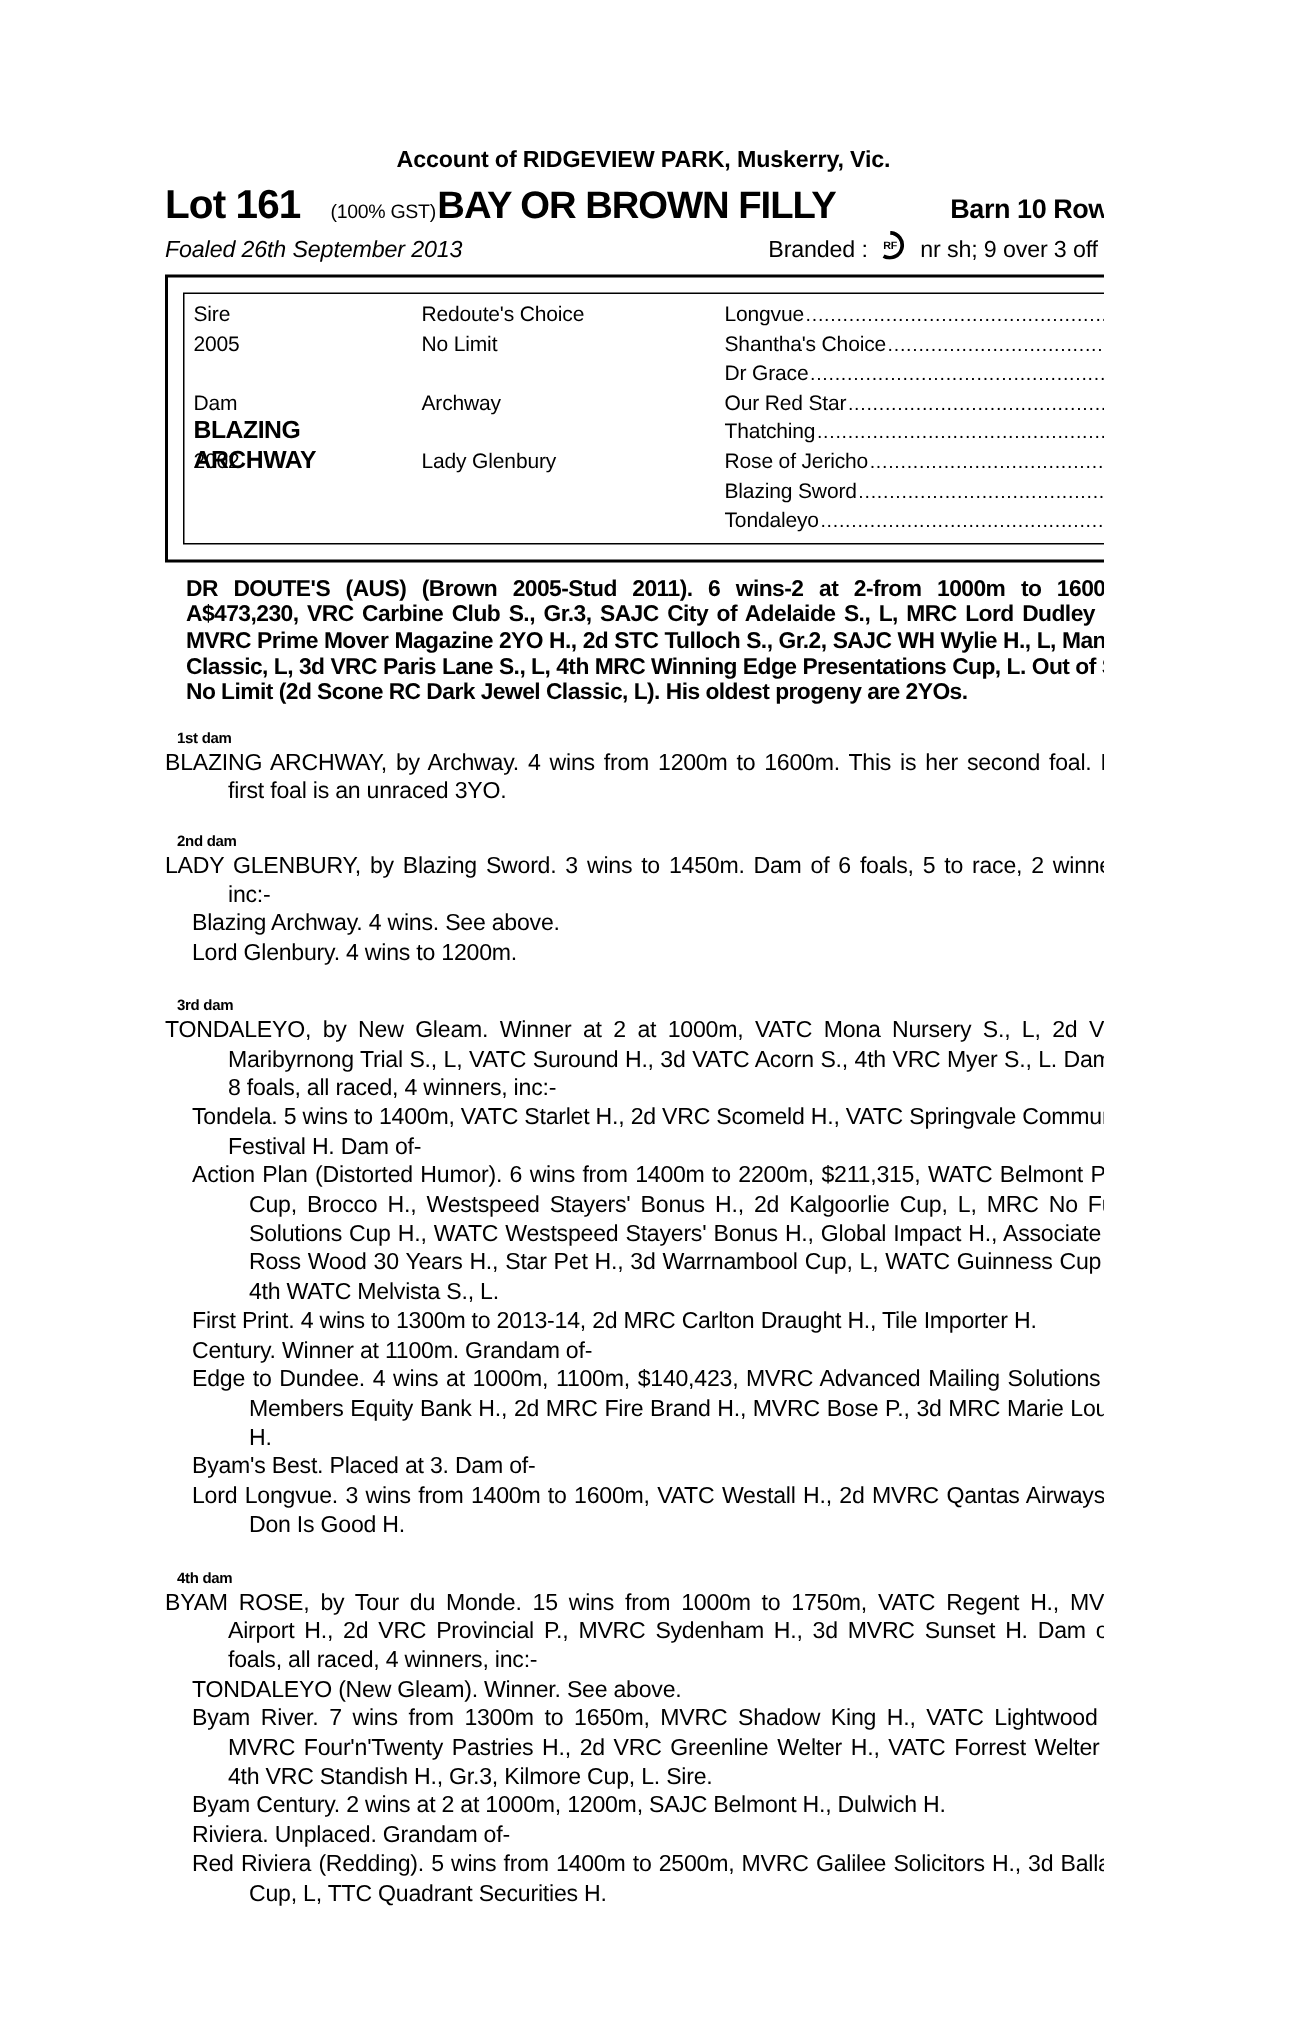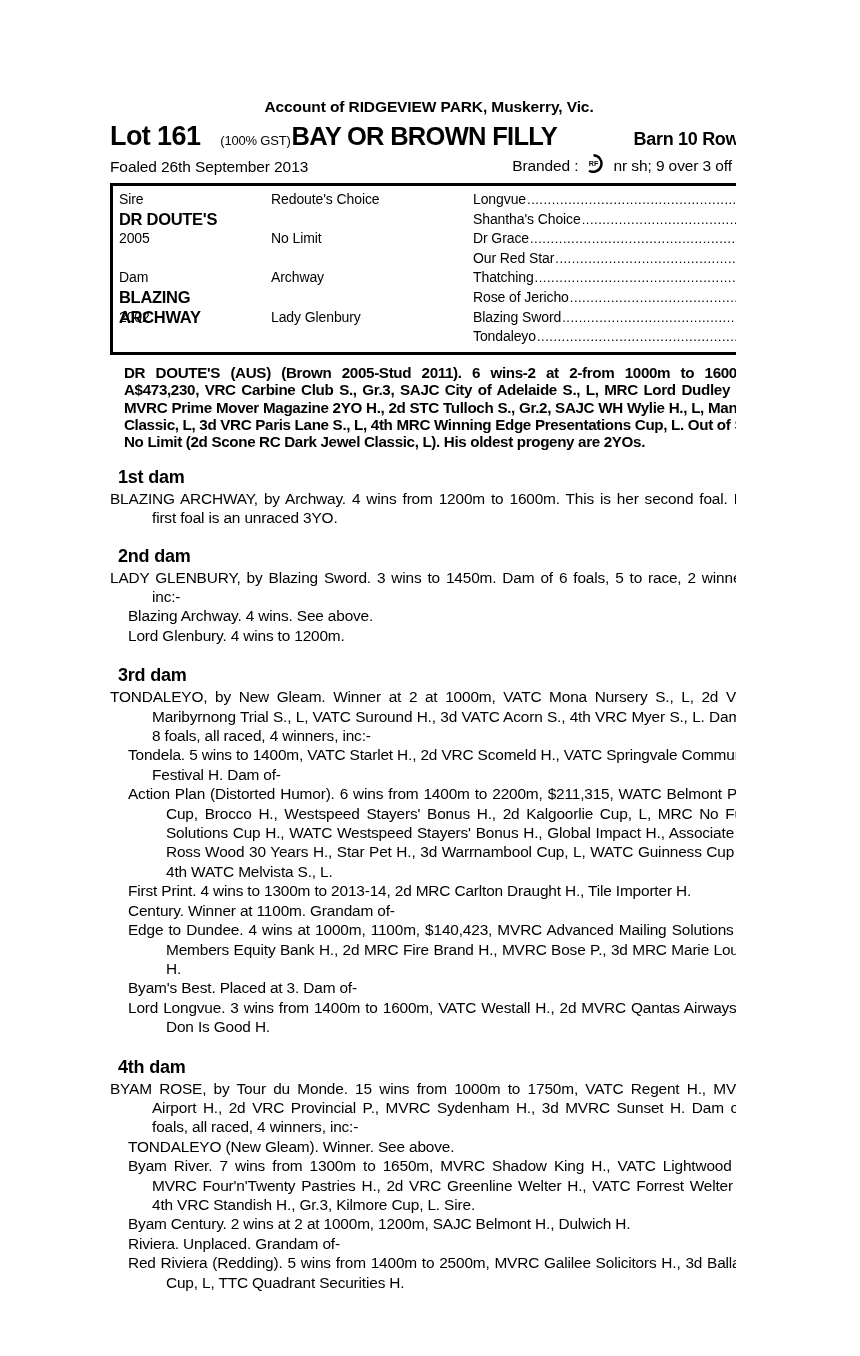--- a/index.html
+++ b/index.html
@@ -69,42 +69,42 @@
     padding-right: 2px;
   }
   .foaled-line {
     display: flex;
     align-items: center;
     font-size: 15.5px;
     margin-top: 5px;
     margin-bottom: 7px;
     letter-spacing: -0.1px;
   }
-  .foaled-text { white-space: nowrap; }
+  .foaled-text { white-space: nowrap; font-style: italic; }
   .brand-wrap {
     margin-left: 204px;
     display: flex;
-    align-items: flex-start;
+    align-items: center;
     white-space: nowrap;
   }
   .brand-label { }
   .brand-sym {
     display: inline-block;
     width: 19px;
     height: 19px;
     margin: 0 4px 0 5px;
     position: relative;
     top: -3px;
   }
   .brand-suffix { padding-left: 7px; }
 
   
   .ped-outer {
     border: 2.5px solid #000;
-    padding: 0;
+    padding: 10px;
     margin-bottom: 9px;
   }
   .ped-inner {
     border: 1px solid #000;
     padding: 4px 6px 5px 6px;
     display: flex;
   }
   .ped-left {
     width: 350px;
     flex: 0 0 350px;
@@ -155,21 +155,21 @@
     line-height: 17.4px;
     letter-spacing: -0.35px;
     text-align: justify;
     margin: 0 0 16px 14px;
     width: 630px;
   }
 
   
   .dam-head {
     font-weight: bold;
-    font-size: 18px;
+    font-size: 10px;
     letter-spacing: -0.2px;
     margin: 0 0 1px 8px;
   }
   .sec { margin-bottom: 20px; }
   .sec.tight { margin-bottom: 18px; }
   p.ln {
     margin: 0;
     font-size: 15.4px;
     line-height: 19.4px;
     letter-spacing: -0.15px;
@@ -214,23 +214,20 @@
 
     <div class="ped-outer">
       <div class="ped-inner">
 
         <div class="ped-left">
           <div class="ped-row">
             <span class="c1">Sire</span>
             <span class="c2">Redoute's Choice</span>
           </div>
           <div class="ped-row">
-            <span class="c1 ped-name-bold">DR DOUTE'S</span>
-          </div>
-          <div class="ped-row">
             <span class="c1">2005</span>
             <span class="c2">No Limit</span>
           </div>
           <div class="ped-spacer"></div>
           <div class="ped-row">
             <span class="c1">Dam</span>
             <span class="c2">Archway</span>
           </div>
           <div class="ped-row">
             <span class="c1 ped-name-bold">BLAZING ARCHWAY</span>

